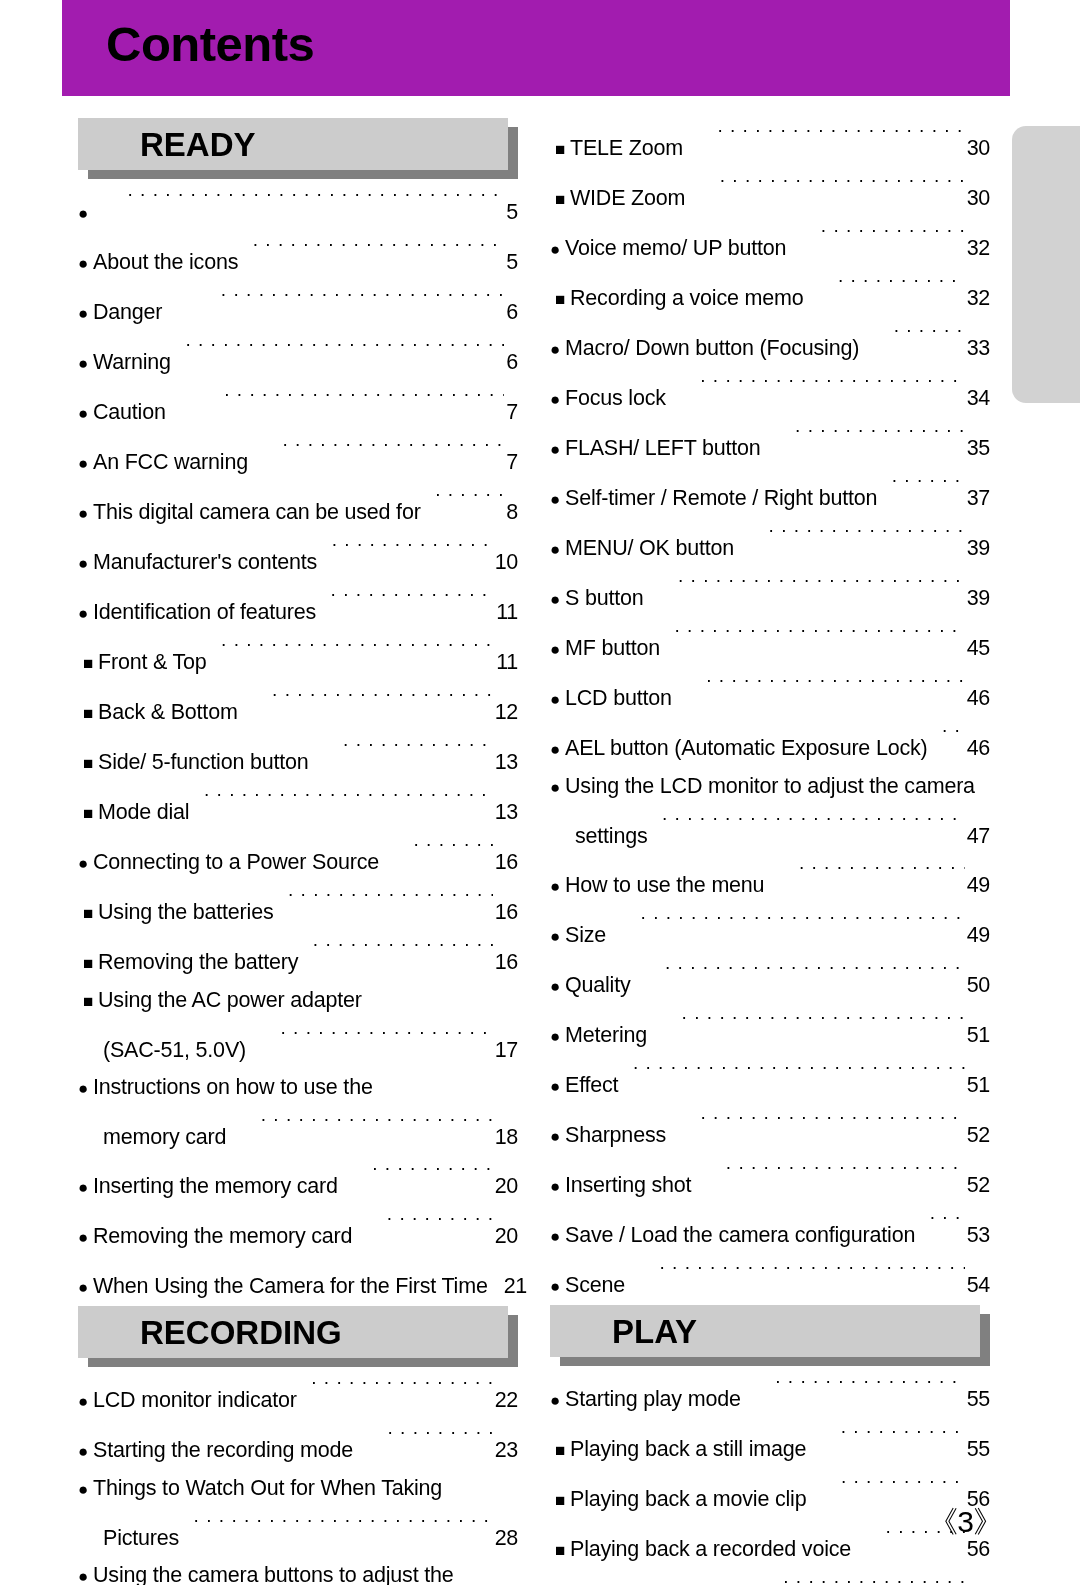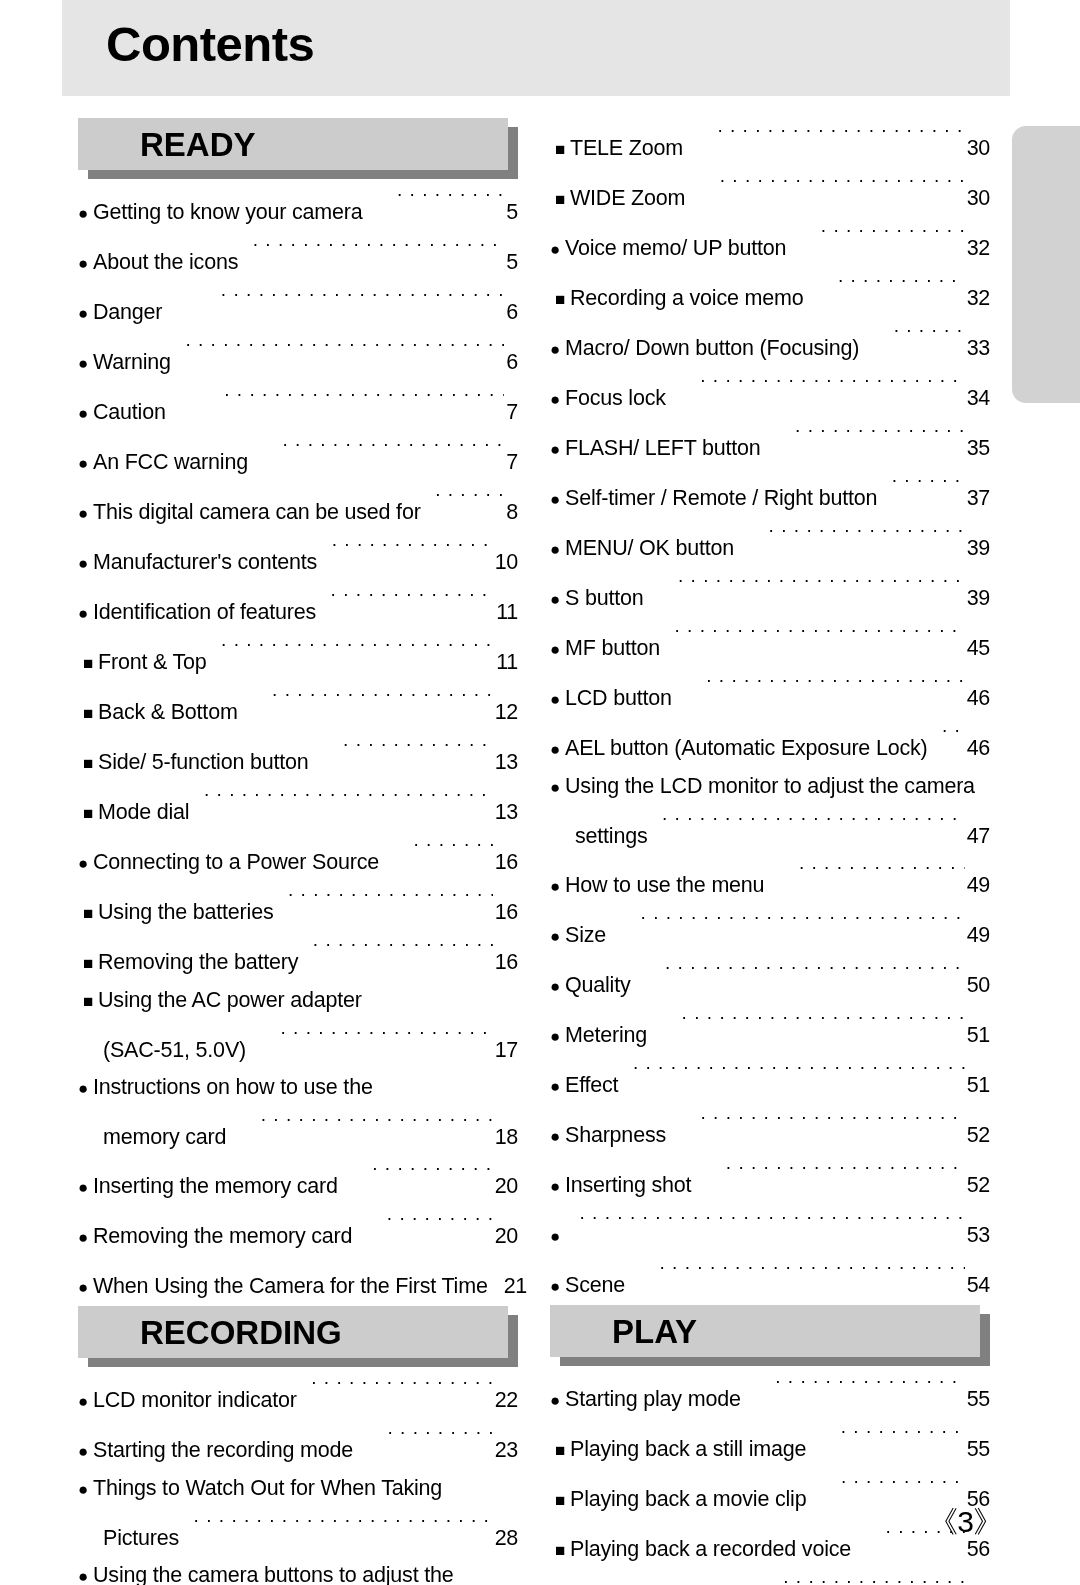--- a/index.html
+++ b/index.html
@@ -17,21 +17,21 @@
     overflow: hidden;
   }
 
   
   #header-band {
     position: absolute;
     left: 62px;
     top: 0;
     width: 948px;
     height: 96px;
-    background: #e5e5e5;
+    background: #a21caf;
   }
   #page-title {
     position: absolute;
     left: 44px;
     top: 20px;
     font-size: 49px;
     font-weight: bold;
     letter-spacing: -0.5px;
     line-height: 1;
     color: #000;
@@ -170,21 +170,20 @@
 
 <div class="column" id="col-left">
     <div class="section-bar">
       <div class="bar-shadow"></div>
       <div class="bar-face"></div>
       <div class="bar-label">READY</div>
     </div>
     <ul class="toc-list">
       <li class="toc-entry">
         <span class="bullet">●</span>
-        <span class="label">Getting to know your camera</span>
         <span class="leader gap-md"></span>
         <span class="page">5</span>
       </li>
       <li class="toc-entry">
         <span class="bullet">●</span>
         <span class="label">About the icons</span>
         <span class="leader gap-sm"></span>
         <span class="page">5</span>
       </li>
       <li class="toc-entry">
@@ -477,20 +476,21 @@
         <span class="page">52</span>
       </li>
       <li class="toc-entry">
         <span class="bullet">●</span>
         <span class="label">Inserting shot</span>
         <span class="leader gap-md"></span>
         <span class="page">52</span>
       </li>
       <li class="toc-entry">
         <span class="bullet">●</span>
+        <span class="label">Save / Load the camera configuration</span>
         <span class="leader gap-sm"></span>
         <span class="page">53</span>
       </li>
       <li class="toc-entry">
         <span class="bullet">●</span>
         <span class="label">Scene</span>
         <span class="leader gap-md"></span>
         <span class="page">54</span>
       </li>
     </ul>

